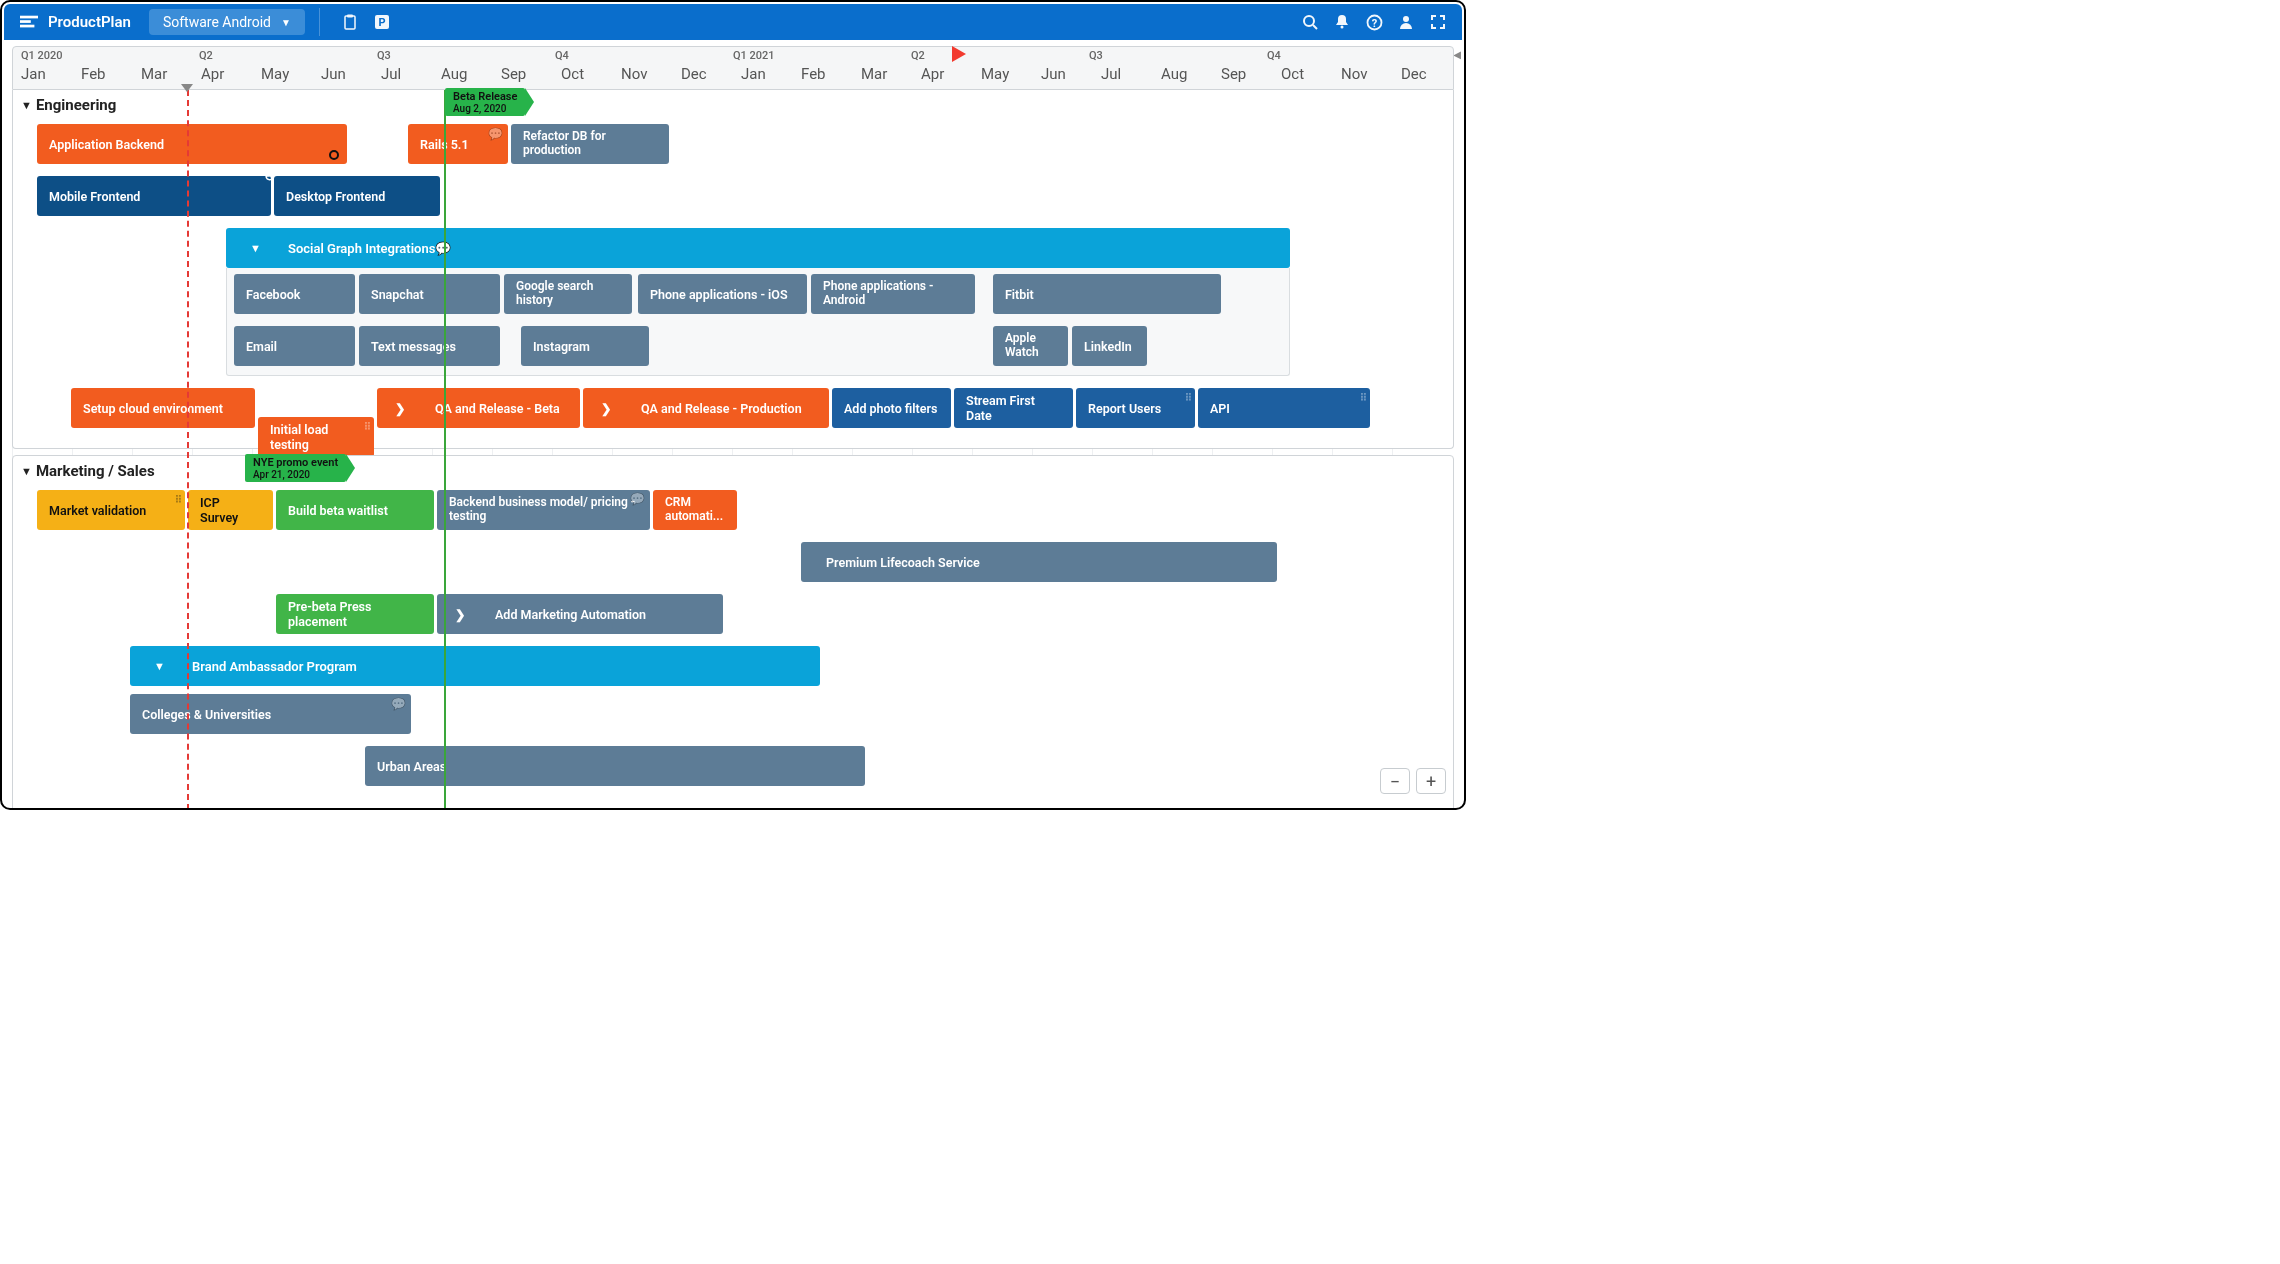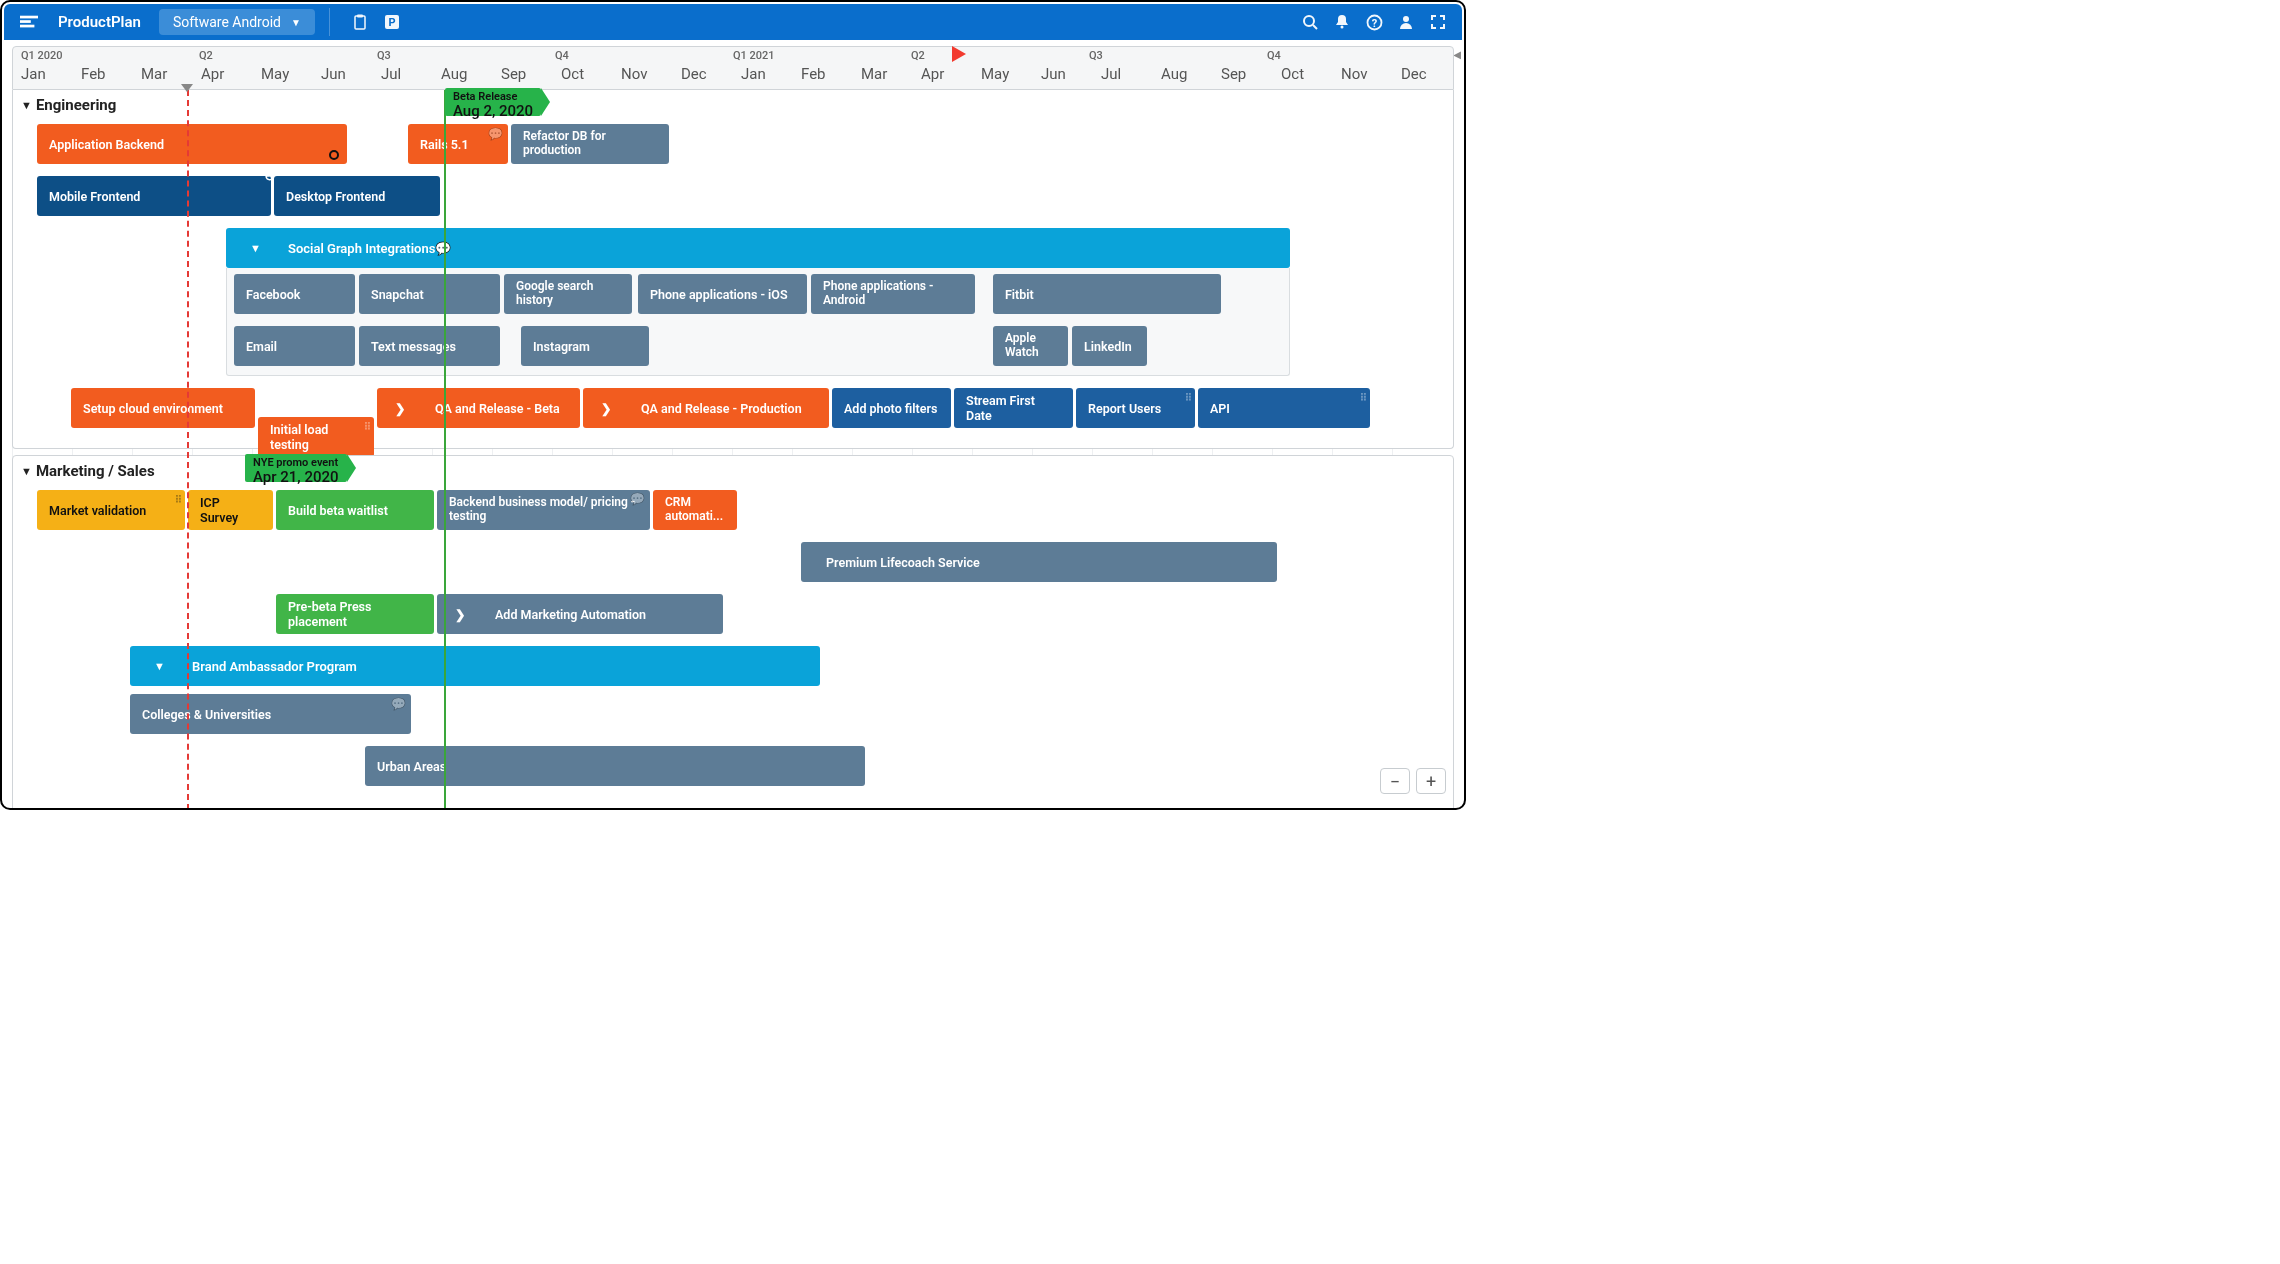--- a/index.html
+++ b/index.html
@@ -1,20 +1,20 @@
 <!DOCTYPE html>
 <html><head>
 <meta charset="utf-8">
 <style>
   * { box-sizing: border-box; margin: 0; padding: 0; font-family: -apple-system, BlinkMacSystemFont, "Segoe UI", Roboto, Arial, sans-serif; }
   body { background:#fff; width:1466px; height:810px; position:relative; overflow:hidden; border:2px solid #000; border-radius:10px;}
   
   
   .header { height:36px; background:#0a6ecc; display:flex; align-items:center; color:#fff; padding:0 8px; border-radius:6px 6px 0 0; margin:2px;}
-  .logo { display:flex; align-items:center; gap:20px; font-weight:600; font-size:15px; padding:0 8px;}
+  .logo { display:flex; align-items:center; gap:10px; font-weight:600; font-size:15px; padding:0 8px;}
   .logo-icon { width:18px; height:14px; }
   .roadmap-select { background:#3b8dd8; border-radius:4px; padding:5px 14px; margin-left:10px; display:flex; align-items:center; gap:10px; font-size:14px; cursor:pointer;}
   .hdr-sep { width:1px; height:28px; background:rgba(255,255,255,.25); margin:0 14px;}
   .hdr-icon { width:20px; height:20px; display:flex; align-items:center; justify-content:center; cursor:pointer; margin:0 6px; opacity:.95;}
   .hdr-right { margin-left:auto; display:flex; align-items:center;}
   
   
   .timeline-wrap { position:relative; margin:6px 10px 0 10px; height:44px; border:1px solid #d0d4d8; border-radius:4px 4px 0 0; background:#f5f6f7;}
   .th-quarters { position:relative; height:16px; font-size:11px; color:#666;}
   .th-q { position:absolute; top:2px; font-weight:500;}
@@ -44,21 +44,21 @@
   
   .c-orange { background:#f25c1f; }
   .c-blue   { background:#1d5fa0; }
   .c-bluegr { background:#5d7c96; }
   .c-yellow { background:#f5b016; color:#111;}
   .c-green  { background:#41b548; }
   .c-drkblue{ background:#0d4f86; }
   
   .milestone { position:absolute; background:#27b34a; color:#111; font-size:11px; line-height:1.1; padding:3px 8px 3px 8px; border-radius:2px; z-index:7; font-weight:600;}
   .milestone::after { content:""; position:absolute; right:-9px; top:0; bottom:0; width:0; border-top:14px solid transparent; border-bottom:14px solid transparent; border-left:9px solid #27b34a;}
-  .milestone .d { font-size:15px; font-weight:500;}
+  .milestone .d { font-size:10px; font-weight:500;}
   
   .container-bar { position:absolute; background:#0aa3d9; border-radius:3px; color:#fff; display:flex; align-items:center; padding:0 16px; font-weight:600; font-size:13px; height:40px; cursor:pointer;}
   .container-box { position:absolute; background:#f7f8f9; border:1px solid #d9dde0; border-top:none; border-radius:0 0 3px 3px;}
   
   .zoom { position:absolute; right:18px; bottom:14px; display:flex; gap:6px;}
   .zoom button { width:30px;height:26px; border:1px solid #c7ccd0; background:#fff; border-radius:4px; font-size:18px; color:#555; cursor:pointer;}
   
   .collapse-pane { position:absolute; right:2px; top:42px; width:10px; height:20px; display:flex; align-items:center; justify-content:center; color:#888; font-size:10px; cursor:pointer;}
 </style>
 </head>

